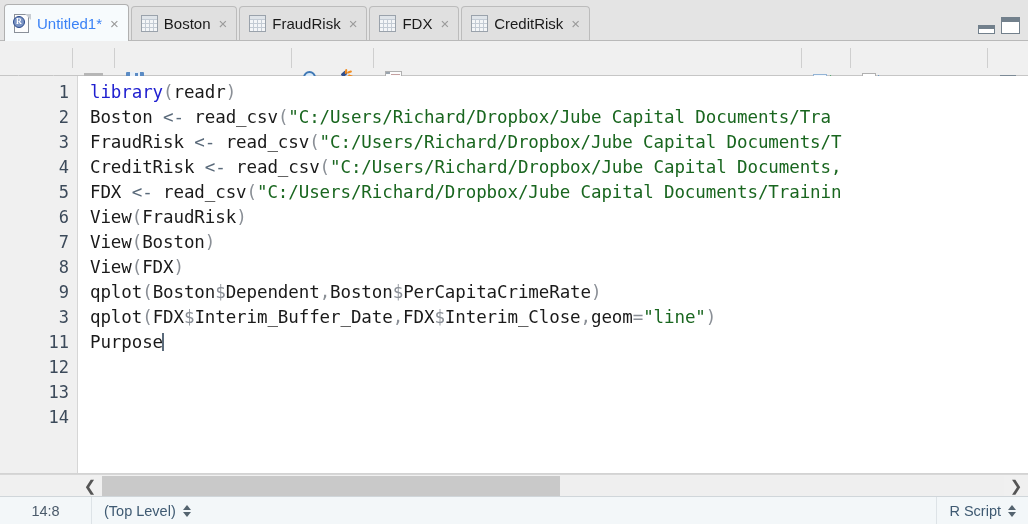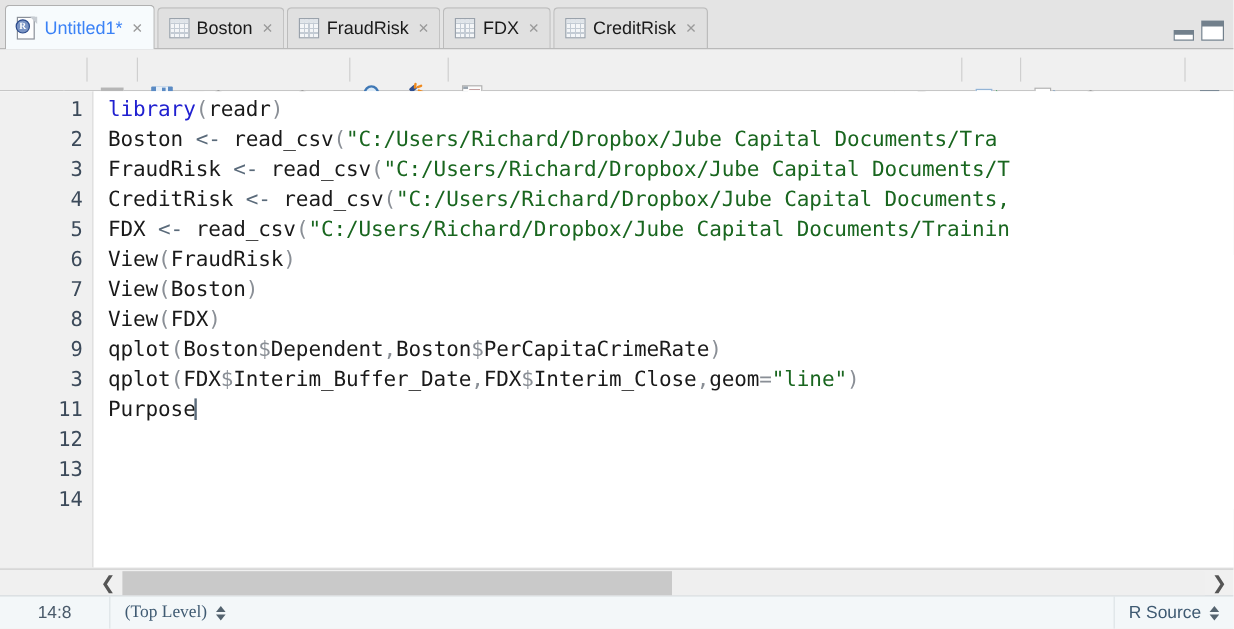--- a/index.html
+++ b/index.html
@@ -418,21 +418,20 @@
     border-right: 1px solid #dde3e7;
     height: 100%;
     display: flex; align-items: center; justify-content: center;
     color: #4a5a6a;
   }
   .sb-scope {
     display: flex; align-items: center; gap: 7px;
     padding: 0 12px;
     height: 100%;
     color: #3f5a72;
-    font-family: Liberation Serif, serif;
   }
   .sb-spacer { flex: 1; }
   .sb-type {
     display: flex; align-items: center; gap: 7px;
     padding: 0 12px;
     height: 100%;
     border-left: 1px solid #dde3e7;
     color: #3f5a72;
   }
   .updown {
@@ -638,21 +637,21 @@
     <div class="sb-pos">14:8</div>
     <div class="sb-scope">
       <span>(Top Level)</span>
       <span class="updown">
           <i class="u"></i>
           <i class="d"></i>
         </span>
     </div>
     <div class="sb-spacer"></div>
     <div class="sb-type">
-      <span>R Source</span>
+      <span>R Script</span>
       <span class="updown">
           <i class="u"></i>
           <i class="d"></i>
         </span>
     </div>
   </div>
 
 </div>
 
 </body></html>

